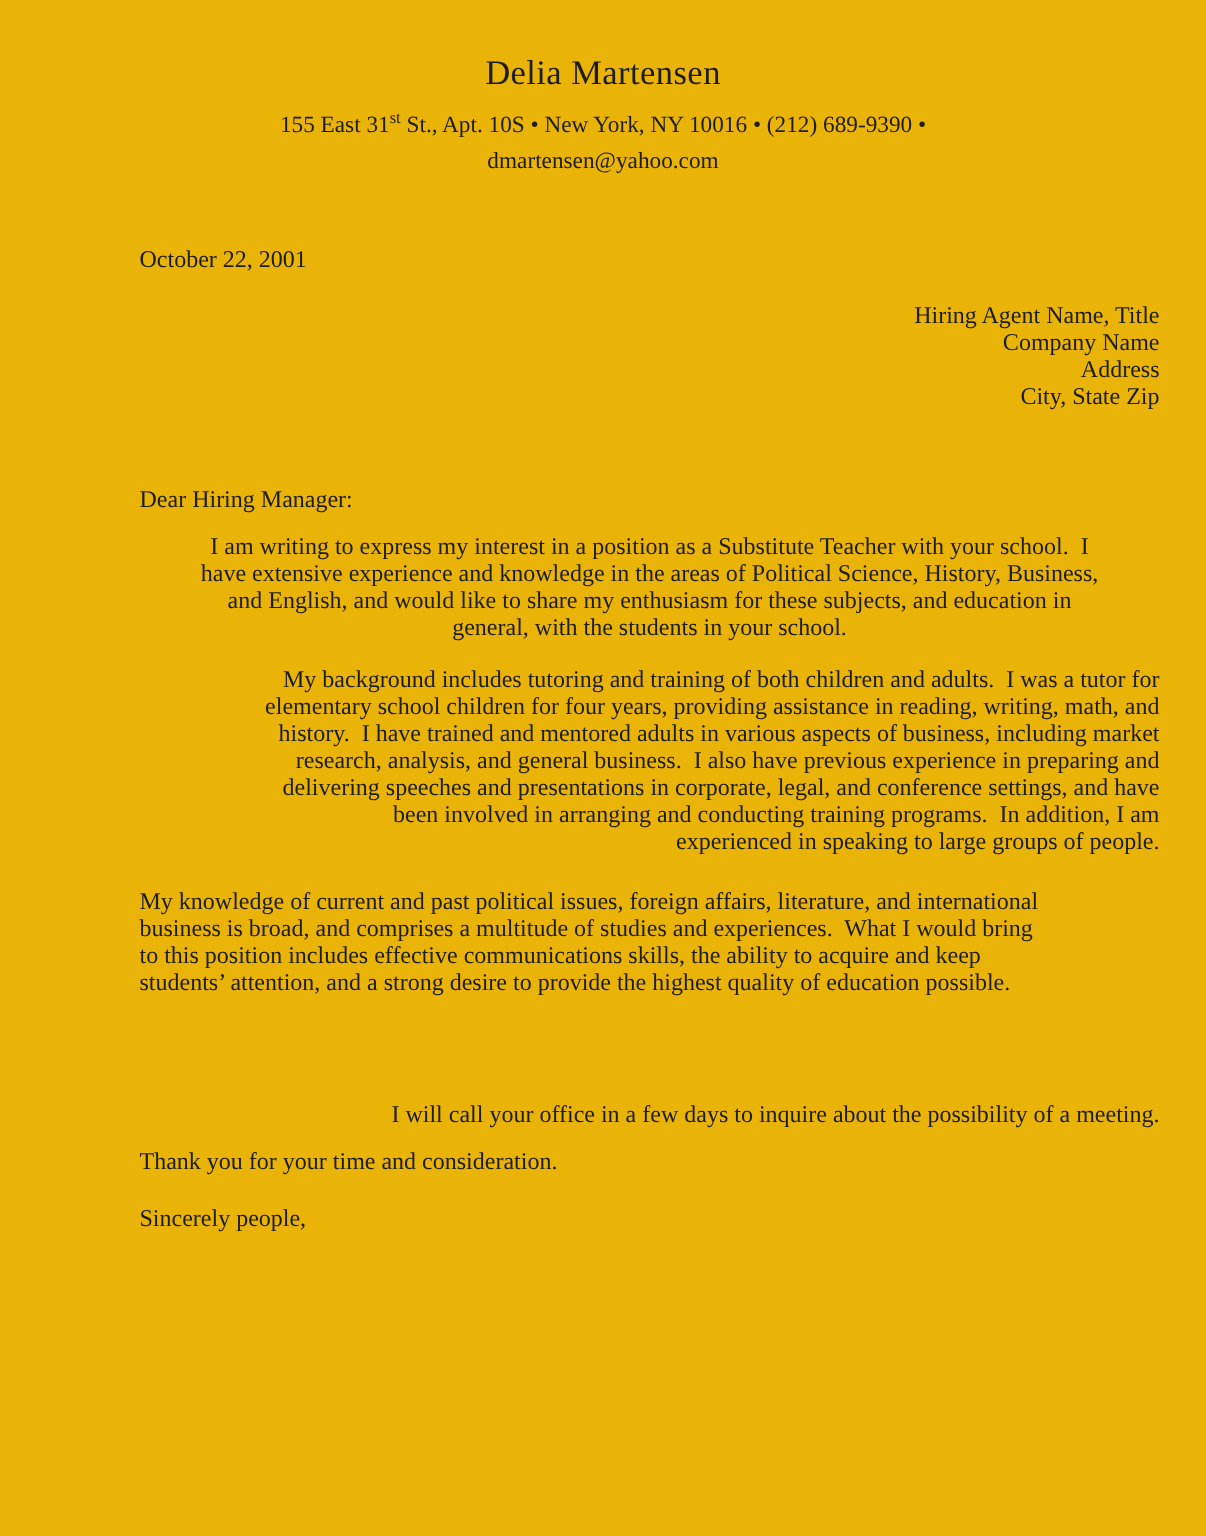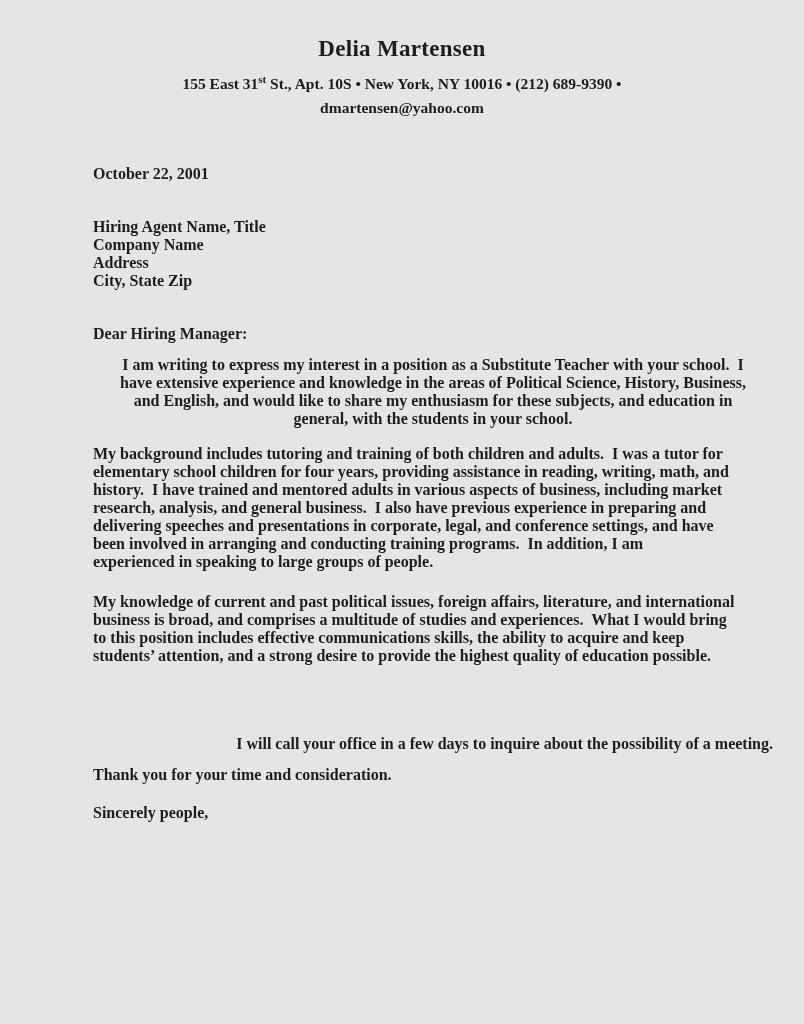--- a/index.html
+++ b/index.html
@@ -8,22 +8,21 @@
     position: relative;
     width: 804px;
     height: 1024px;
     font-family: "Liberation Serif", "DejaVu Serif", serif;
     color: #1d1d1d;
     overflow: hidden;
   }
   .page {
     position: absolute;
     inset: 0;
-    background: #e5e5e5;
-    font-weight: bold;
+    background: #eab308;
   }
   .header {
     position: absolute;
     top: 36px;
     left: 0;
     width: 804px;
     text-align: center;
   }
   .sender-name {
     font-size: 23px;
@@ -40,24 +39,24 @@
     line-height: 0;
   }
   .abs { position: absolute; left: 93px; }
   .body-text {
     font-size: 16px;
     line-height: 18px;
     white-space: pre-wrap;
     width: 680px;
   }
   .date-line    { top: 165px; }
-  .recipient    { top: 218px; }
+  .recipient    { top: 202px; text-align: right; }
   .salutation   { top: 325px; }
   .para-1       { top: 356px; text-align: center; }
-  .para-2       { top: 445px; }
+  .para-2       { top: 445px; text-align: right; }
   .para-3       { top: 593px; }
   .para-4       { top: 680px; }
   .para-5       { top: 735px; text-align: right; }
   .para-6       { top: 766px; }
   .closing-line { top: 804px; }
 </style>
 </head>
 <body>
 
 <div class="page">

